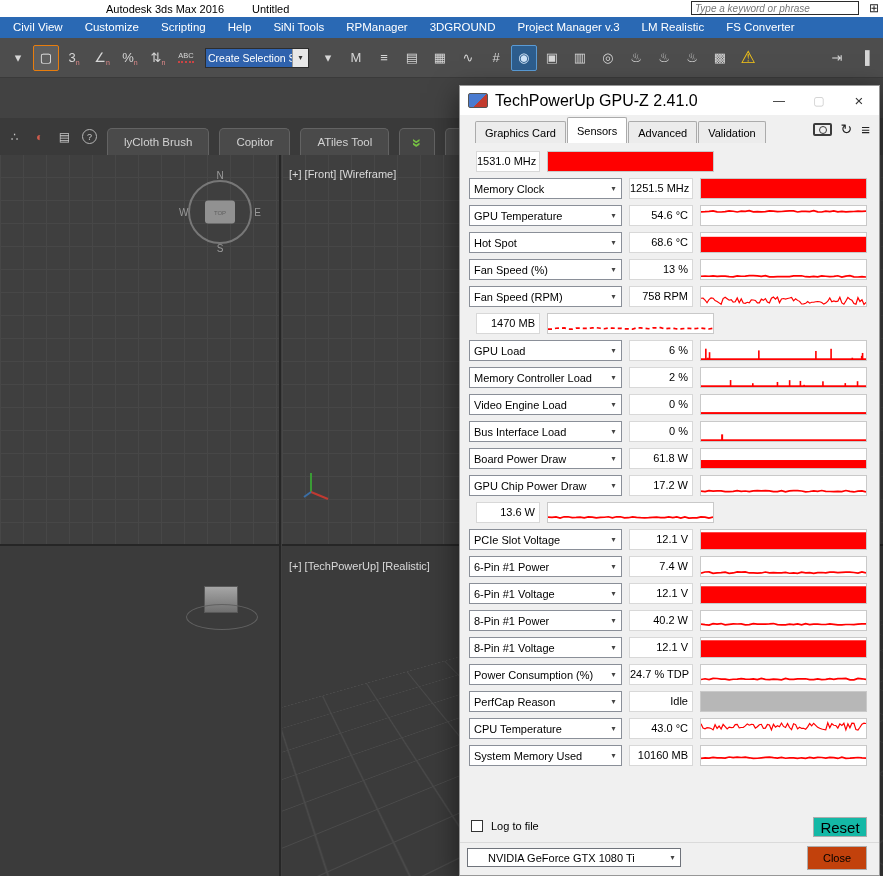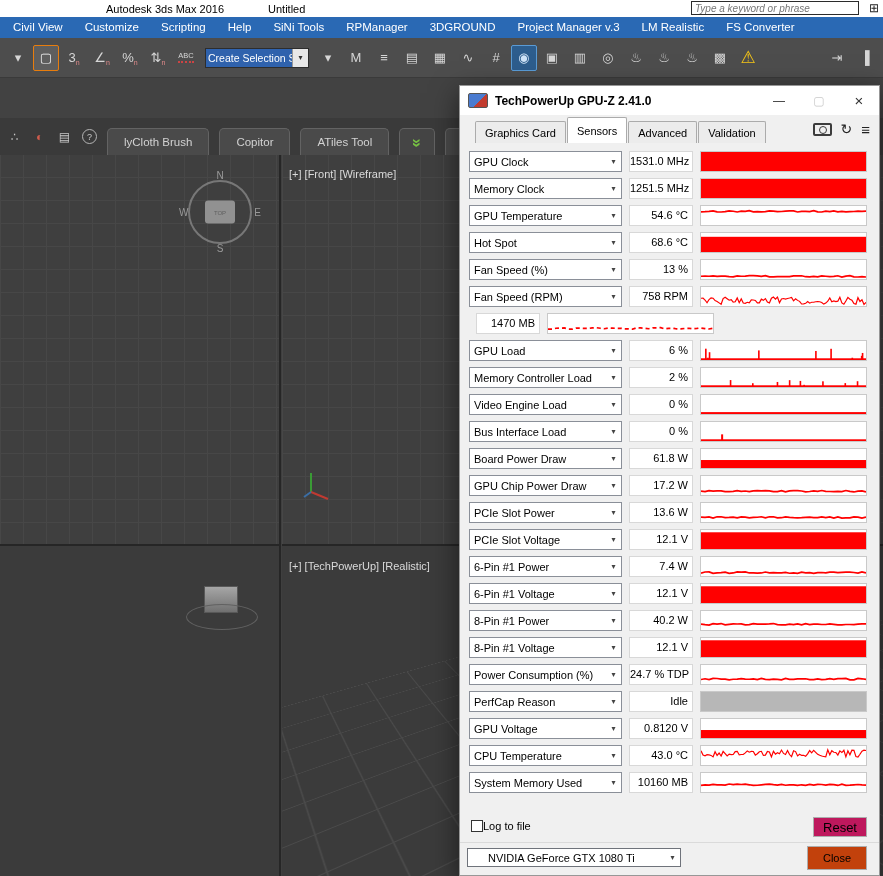--- a/index.html
+++ b/index.html
@@ -1,20 +1,20 @@
 <!DOCTYPE html>
 <html><head>
 <meta charset="utf-8">
 <style>
   html,body{margin:0;padding:0;background:#222;}
   body{font-family:"Liberation Sans",sans-serif;}
   #stage{position:relative;width:883px;height:876px;background:#3f3f3f;overflow:hidden;}
 
   
-  .titlebar{position:absolute;top:0;left:0;width:100%;height:17px;background:#ffffff;color:#000;font-size:11px;display:flex;align-items:center;z-index:5;gap:16px;}
+  .titlebar{position:absolute;top:0;left:0;width:100%;height:17px;background:#ffffff;color:#000;font-size:11px;display:flex;align-items:center;z-index:5;}
   .title-text{margin-left:106px;white-space:nowrap;}
   .doc-text{margin-left:28px;}
   .search-wrap{position:absolute;right:24px;top:1px;width:168px;height:14px;border:1px solid #2b2b2b;background:#fff;display:flex;align-items:center;box-sizing:border-box;}
   .search-input{border:0;outline:0;width:100%;font-style:italic;font-size:10px;color:#666;padding:0 3px;background:transparent;font-family:"Liberation Sans",sans-serif;}
   .grid-btn{position:absolute;right:4px;top:0;font-size:12px;color:#222;line-height:16px;}
 
   
   .menubar{position:absolute;top:17px;left:0;width:100%;height:21px;background:#2a69b4;display:flex;align-items:center;padding-left:2px;box-sizing:border-box;z-index:5;}
   .menu-item{color:#fff;font-size:11.5px;padding:8px 11px;height:21px;line-height:21px;white-space:nowrap;}
 
@@ -73,21 +73,21 @@
   .floor{position:absolute;left:-140px;top:-60px;width:920px;height:680px;
     background-image:
       repeating-linear-gradient(to right,#4a4a4a 0 1px,transparent 1px 42px),
       repeating-linear-gradient(to bottom,#4a4a4a 0 1px,transparent 1px 42px);
     transform:perspective(520px) rotateX(58deg) rotateZ(-38deg);transform-origin:55% 32%;}
 
   
   .gpuz{position:absolute;left:459px;top:85px;width:421px;height:791px;background:#f0f0f0;border:1px solid #979797;box-shadow:0 8px 26px rgba(0,0,0,.55);box-sizing:border-box;font-size:11px;color:#000;z-index:50;}
   .gz-title{height:29px;background:#fff;display:flex;align-items:center;padding-left:8px;}
   .gz-icon{width:18px;height:13px;background:linear-gradient(135deg,#4a7bd0 55%,#c23b2e 55%);border-radius:2px;margin-right:7px;border:1px solid #555;}
-  .gz-title-text{font-size:12px;white-space:nowrap;font-weight:bold;}
+  .gz-title-text{font-size:16px;white-space:nowrap;}
   .gz-btns{margin-left:auto;display:flex;height:100%;}
   .gz-btn{width:40px;height:100%;display:flex;align-items:center;justify-content:center;font-size:12px;color:#333;}
   .gz-max{color:#c9c9c9;}
   .gz-close{font-size:15px;}
   .gz-tabs{height:28px;display:flex;align-items:flex-end;padding-left:15px;position:relative;}
   .tabs-list{display:flex;align-items:flex-end;}
   .gz-tab{height:21px;padding:0 9px;display:flex;align-items:center;background:#ececec;border:1px solid #ababab;border-bottom:none;font-size:11px;border-radius:2px 2px 0 0;margin-right:1px;white-space:nowrap;}
   .gz-tab[data-active="true"]{background:#fff;height:25px;position:relative;z-index:2;}
   .gz-tools{margin-left:auto;display:flex;align-items:center;margin-right:9px;gap:9px;height:100%;}
   .cam{width:19px;height:13px;border:2px solid #3c3c3c;border-radius:2px;position:relative;display:inline-block;box-sizing:border-box;}
@@ -98,23 +98,23 @@
   .sensors{position:absolute;left:0;top:62px;width:100%;}
   .srow{display:flex;align-items:center;height:27px;padding-left:9px;box-sizing:border-box;}
   .scombo{width:153px;height:21px;background:#fff;border:1px solid #8a8f98;display:flex;align-items:center;box-sizing:border-box;}
   .slabel{flex:1;padding-left:4px;font-size:11px;white-space:nowrap;overflow:hidden;}
   .sarrow{width:15px;text-align:center;color:#444;font-size:8px;}
   .sarrow::after{content:"▾";}
   .sval{width:64px;height:21px;line-height:19px;background:#fff;border:1px solid #d8d8d8;box-sizing:border-box;text-align:right;padding-right:4px;margin-left:7px;font-size:11px;white-space:nowrap;}
   .sgraph{width:167px;height:21px;border:1px solid #c9c9c9;background:#fff;box-sizing:border-box;margin-left:7px;overflow:hidden;}
   .sgraph svg{width:100%;height:100%;display:block;}
 
-  .log-row{position:absolute;left:11px;top:734px;display:flex;align-items:center;gap:0;font-size:11px;}
+  .log-row{position:absolute;left:11px;top:734px;display:flex;align-items:center;gap:8px;font-size:11px;}
   .checkbox{width:12px;height:12px;border:1px solid #333;background:#fff;display:inline-block;box-sizing:border-box;}
-  .reset-btn{position:absolute;right:12px;top:731px;width:54px;height:20px;background:#be185d;border:1px solid #adadad;font-size:13px;display:flex;align-items:center;justify-content:center;box-sizing:border-box;}
+  .reset-btn{position:absolute;right:12px;top:731px;width:54px;height:20px;background:#14b8a6;border:1px solid #adadad;font-size:15px;display:flex;align-items:center;justify-content:center;box-sizing:border-box;}
   .gz-divider{position:absolute;left:0;top:756px;width:100%;border-top:1px solid #dadada;}
   .dev-combo{position:absolute;left:7px;top:762px;width:214px;height:19px;background:#fff;border:1px solid #6f737b;display:flex;align-items:center;box-sizing:border-box;}
   .dev-label{flex:1;padding-left:20px;font-size:11px;white-space:nowrap;overflow:hidden;}
   .close-btn{position:absolute;right:12px;top:760px;width:60px;height:24px;background:#c2410c;border:1px solid #adadad;font-size:11px;display:flex;align-items:center;justify-content:center;box-sizing:border-box;}
 </style>
 </head>
 <body>
 
 <div id="stage">
 
@@ -315,24 +315,20 @@
       <div class="gz-tools">
         <span class="cam"></span>
         <span class="gz-refresh">↻</span>
         <span class="gz-menu">≡</span>
       </div>
     </div>
 
     <div class="sensors">
 
         <div class="srow">
-          <div class="scombo">
-            <span class="slabel">GPU Clock</span>
-            <span class="sarrow"></span>
-          </div>
           <div class="sval">1531.0 MHz</div>
           <div class="sgraph">
             <svg viewBox="0 0 164 20" preserveAspectRatio="none">
               <rect x="0" y="0" width="164" height="20" fill="#ff0000"></rect>
             </svg>
           </div>
         </div>
 
         <div class="srow">
           <div class="scombo">
@@ -499,24 +495,20 @@
           </div>
           <div class="sval">17.2 W</div>
           <div class="sgraph">
             <svg viewBox="0 0 164 20" preserveAspectRatio="none">
               <polyline points="0,16.0 4,16.4 8,15.4 12,15.9 16,15.6 20,15.7 24,16.5 28,16.4 32,16.2 36,15.5 40,16.2 44,15.8 48,16.5 52,15.7 56,15.4 60,15.6 64,15.5 68,15.6 72,16.5 76,16.4 80,15.4 84,16.7 88,15.7 92,15.5 96,15.4 100,15.8 104,16.6 108,16.3 112,15.7 116,16.1 120,15.3 124,16.1 128,16.3 132,16.4 136,16.1 140,16.4 144,15.3 148,16.2 152,16.8 156,15.9 160,15.7 164,16.8" fill="none" stroke="#ff0000" stroke-width="1.8"></polyline>
             </svg>
           </div>
         </div>
 
         <div class="srow">
-          <div class="scombo">
-            <span class="slabel">PCIe Slot Power</span>
-            <span class="sarrow"></span>
-          </div>
           <div class="sval">13.6 W</div>
           <div class="sgraph">
             <svg viewBox="0 0 164 20" preserveAspectRatio="none">
               <polyline points="0,14.8 4,15.2 8,14.6 12,15.9 16,14.5 20,14.5 24,15.4 28,15.2 32,14.9 36,15.7 40,14.6 44,14.8 48,15.7 52,15.1 56,15.0 60,14.5 64,15.7 68,14.5 72,14.5 76,15.6 80,15.5 84,14.6 88,15.2 92,15.5 96,15.6 100,15.5 104,15.2 108,14.9 112,15.3 116,15.3 120,14.7 124,15.3 128,14.7 132,15.8 136,14.7 140,15.9 144,15.6 148,15.7 152,14.6 156,14.8 160,15.8 164,14.8" fill="none" stroke="#ff0000" stroke-width="1.8"></polyline>
             </svg>
           </div>
         </div>
 
         <div class="srow">
           <div class="scombo">
@@ -602,32 +594,20 @@
             <span class="sarrow"></span>
           </div>
           <div class="sval">Idle</div>
           <div class="sgraph">
             <svg viewBox="0 0 164 20" preserveAspectRatio="none">
               <rect x="0" y="0" width="164" height="20" fill="#b7b7b7"></rect>
             </svg>
           </div>
         </div>
 
-        <div class="srow">
-          <div class="scombo">
-            <span class="slabel">GPU Voltage</span>
-            <span class="sarrow"></span>
-          </div>
-          <div class="sval">0.8120 V</div>
-          <div class="sgraph">
-            <svg viewBox="0 0 164 20" preserveAspectRatio="none">
-              <rect x="0" y="11.600000000000001" width="164" height="8.399999999999999" fill="#ff0000"></rect>
-            </svg>
-          </div>
-        </div>
 
         <div class="srow">
           <div class="scombo">
             <span class="slabel">CPU Temperature</span>
             <span class="sarrow"></span>
           </div>
           <div class="sval">43.0 °C</div>
           <div class="sgraph">
             <svg viewBox="0 0 164 20" preserveAspectRatio="none">
               <polyline points="0,5.0 2,9.5 4,10.3 6,9.1 8,9.4 10,9.9 12,11.5 14,6.0 16,9.9 18,7.4 20,10.6 22,5.7 24,8.1 26,10.4 28,8.6 30,9.1 32,8.9 34,5.9 36,5.6 38,9.4 40,9.0 42,8.9 44,7.2 46,5.2 48,6.5 50,5.7 52,5.8 54,9.6 56,8.1 58,6.1 60,5.6 62,9.9 64,9.6 66,5.8 68,6.3 70,11.5 72,5.5 74,8.6 76,7.1 78,8.1 80,4.3 82,7.8 84,8.9 86,4.7 88,9.0 90,11.2 92,5.0 94,5.9 96,10.4 98,8.7 100,9.9 102,9.8 104,10.9 106,8.3 108,4.8 110,7.2 112,4.5 114,6.6 116,8.8 118,9.8 120,10.6 122,11.0 124,11.5 126,4.1 128,9.2 130,5.0 132,6.6 134,6.8 136,9.5 138,5.2 140,6.9 142,4.5 144,11.4 146,5.1 148,9.3 150,4.4 152,4.6 154,11.1 156,11.6 158,8.7 160,5.4 162,4.4 164,4.8" fill="none" stroke="#ff0000" stroke-width="1.2"></polyline>

